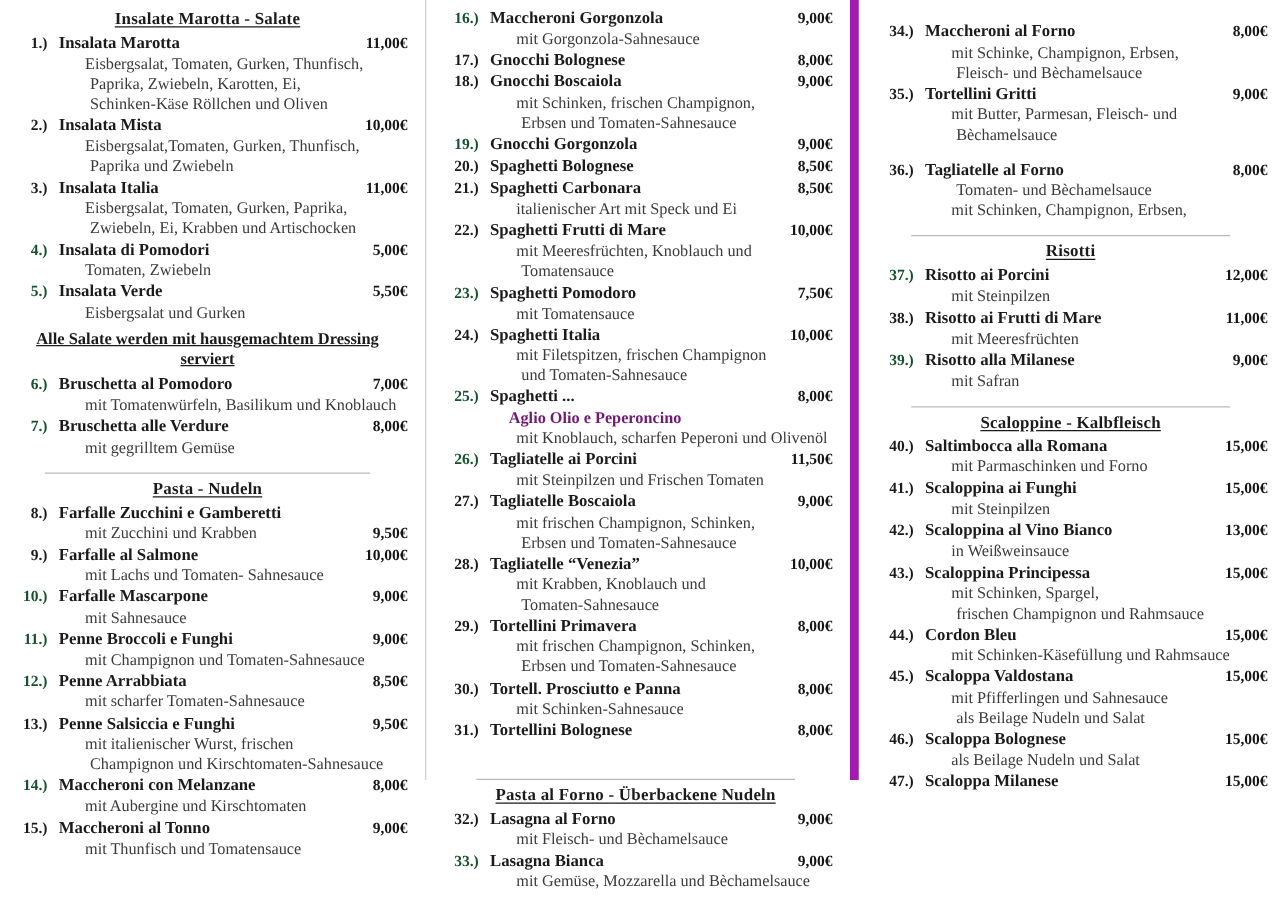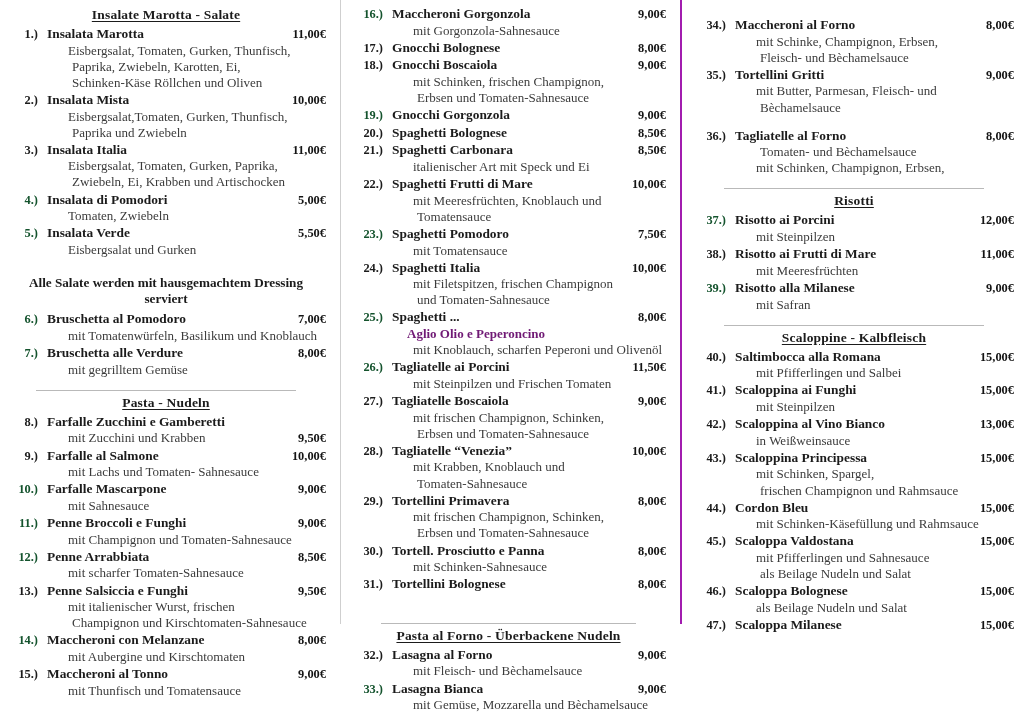--- a/index.html
+++ b/index.html
@@ -7,31 +7,31 @@
     width:1024px;height:723px;
     background:#ffffff;
     font-family:"Liberation Serif", serif;
     color:#1b1b1b;
     overflow:hidden;
   }
   .page{position:relative;width:1024px;height:624px;display:flex;}
   .col{position:relative;box-sizing:border-box;}
   .col-left{width:340px;padding:6px 14px 0 6px;}
   .col-mid{width:340px;padding:6px 14px 0 10px;border-left:1px solid #cfcfcf;}
-  .col-right{width:344px;padding:6px 10px 0 12px;border-left:2px solid #a21caf;}
+  .col-right{width:344px;padding:6px 10px 0 12px;border-left:7px solid #a21caf;}
 
   .sec-rule{border:0;border-top:1px solid #b9b9b9;margin:12px 30px 4px 30px;height:0;}
   .sec-head{
     text-align:center;font-weight:bold;font-size:13.5px;
     text-decoration:underline;text-underline-offset:2px;
     margin:1px 0 3px 0;letter-spacing:.2px;
   }
   .note{
     text-align:center;font-weight:bold;font-size:13.2px;
-    line-height:1.22;margin:17px 0 4px 0;
+    line-height:1.22;margin:5px 0 4px 0;text-decoration:underline;
   }
 
   .item{position:relative;margin:0 0 1px 0;}
   .line{display:flex;align-items:baseline;line-height:1.24;}
   .num{
     width:32px;flex:0 0 32px;text-align:right;
     font-weight:bold;font-size:12.4px;padding-right:6px;
     font-variant-numeric:lining-nums;
   }
   .num.green{color:#14532d;}
@@ -503,21 +503,21 @@
       </div>
       <hr class="sec-rule">
       <div class="sec-head">Scaloppine - Kalbfleisch</div>
       <div class="item">
         <div class="line">
           <span class="num">40.)</span>
           <span class="title">Saltimbocca alla Romana</span>
           <span class="price">15,00€</span>
         </div>
         <div class="subline">
-          <span class="sub">mit Pfifferlingen und Salbei</span>
+          <span class="sub">mit Parmaschinken und Forno</span>
         </div>
       </div>
       <div class="item">
         <div class="line">
           <span class="num">41.)</span>
           <span class="title">Scaloppina ai Funghi</span>
           <span class="price">15,00€</span>
         </div>
         <div class="subline">
           <span class="sub">mit Steinpilzen</span>

